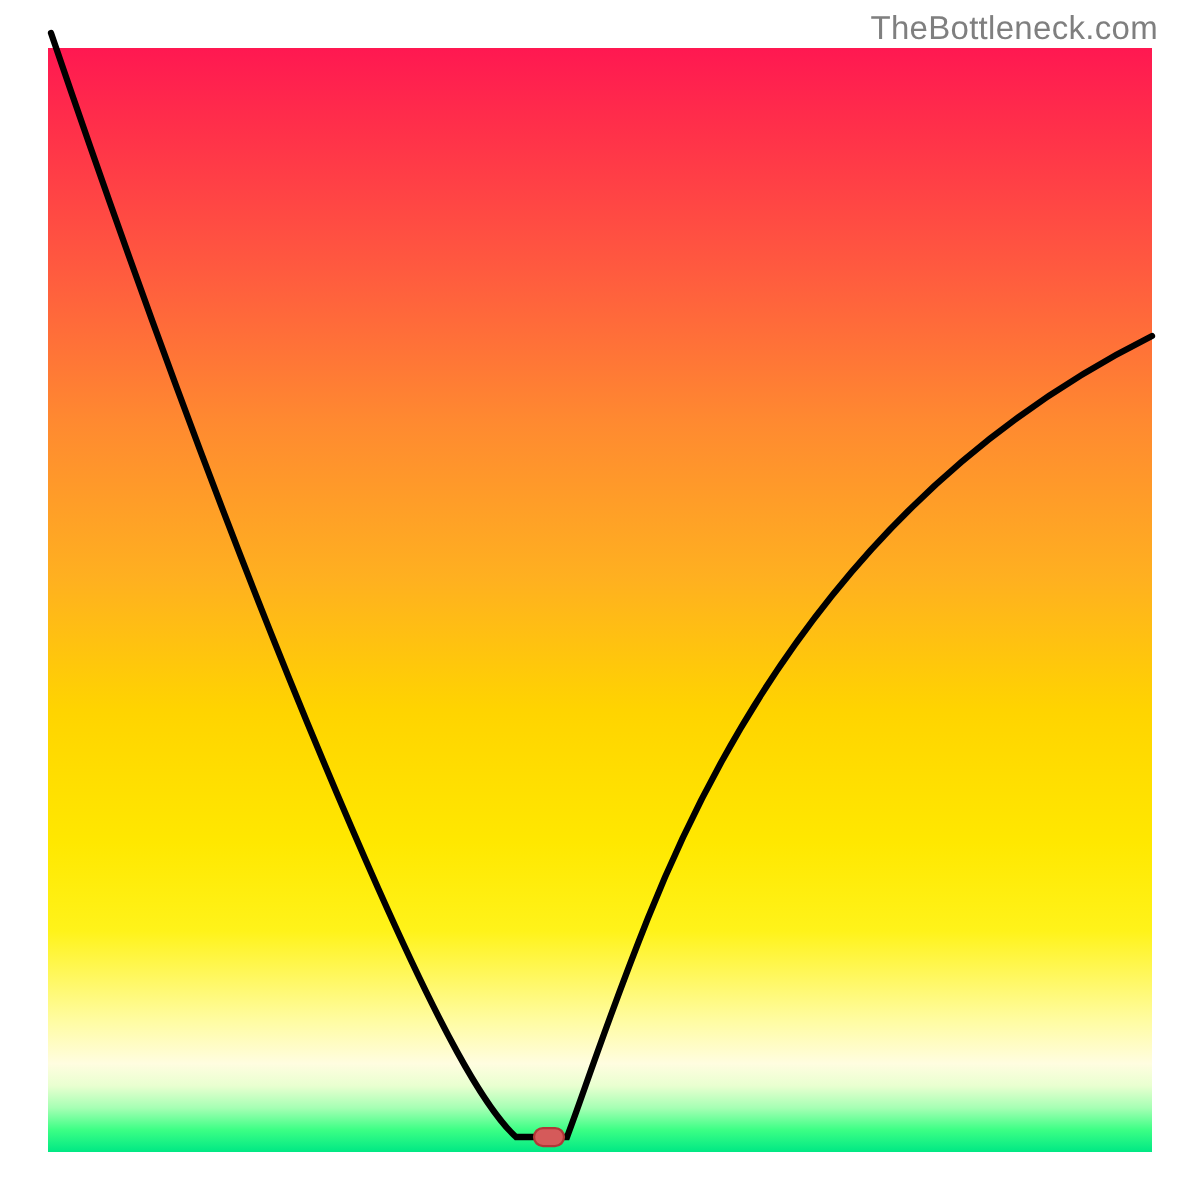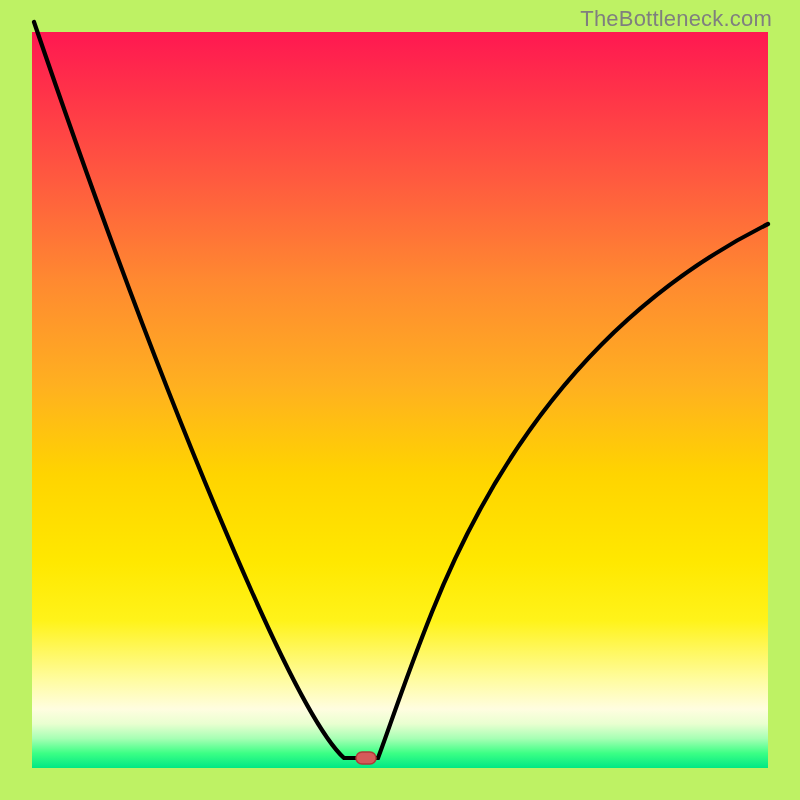--- a/index.html
+++ b/index.html
@@ -10,21 +10,21 @@
     background: #000;
     overflow: hidden;
     font-family: Arial, Helvetica, sans-serif;
   }
   .frame {
     position: absolute;
     left: 0;
     top: 0;
     width: 800px;
     height: 800px;
-    background: #bef264;
+    background: #ffffff;
   }
   .plot-area {
     position: absolute;
     left: 32px;
     top: 32px;
     width: 736px;
     height: 736px;
     
     background: linear-gradient(
       to bottom,

